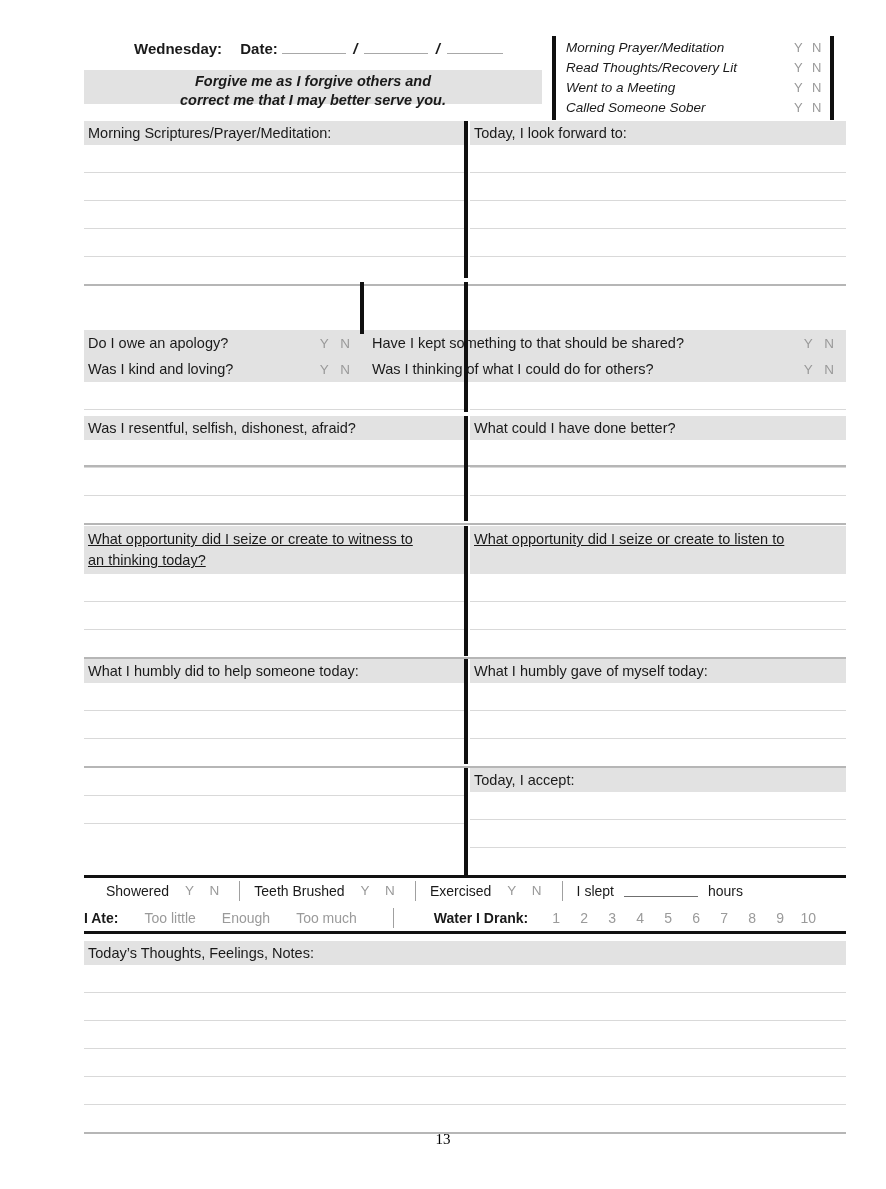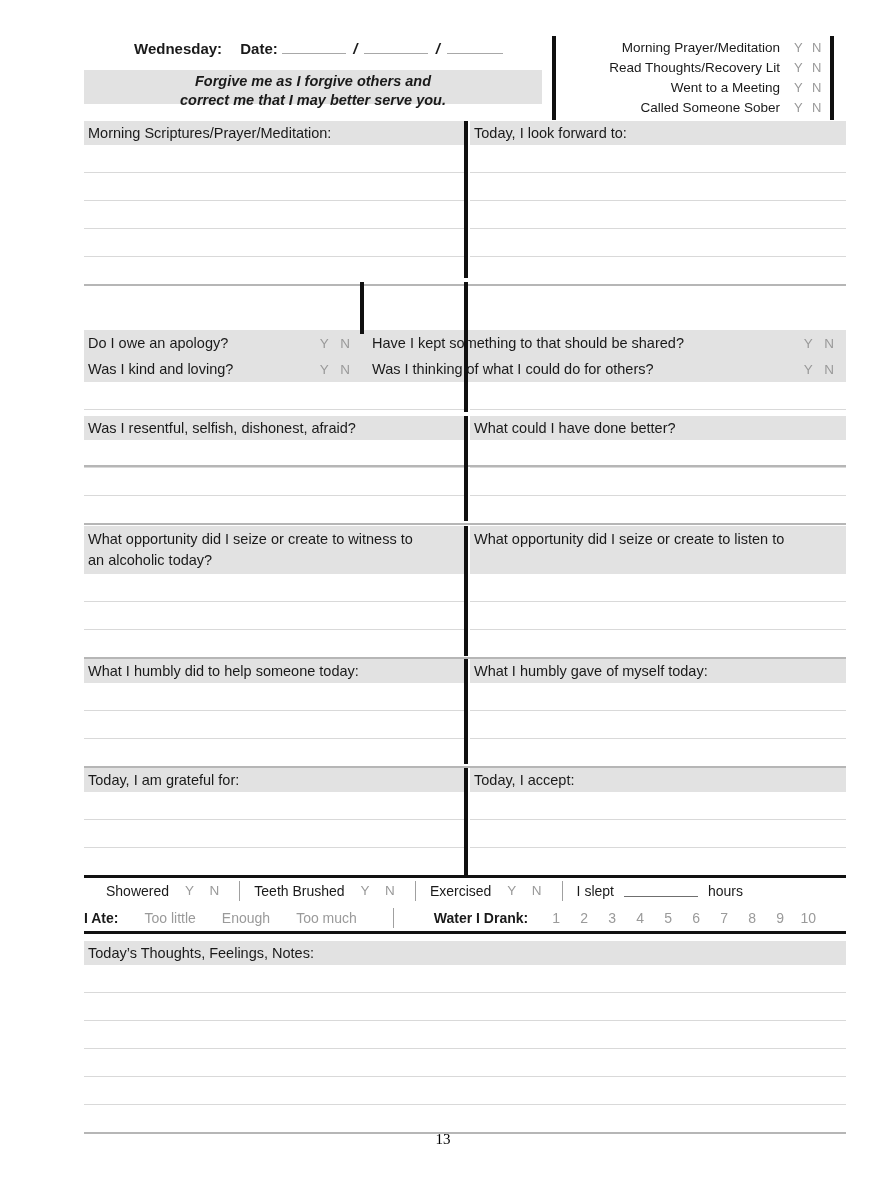--- a/index.html
+++ b/index.html
@@ -107,23 +107,23 @@
     width: 262px;
   }
   .chk-row {
     display: flex;
     align-items: baseline;
     height: 20px;
     font-size: 13.5px;
   }
   .chk-label {
     flex: 1;
-    text-align: right;
     padding-right: 14px;
     white-space: nowrap;
+    font-style: italic;
   }
   .chk-yn {
     width: 34px;
     color: #9a9a9a;
     font-size: 13px;
     letter-spacing: 3px;
     text-align: left;
   }
 
   
@@ -350,26 +350,26 @@
               <div class="rule"></div>
             <div class="sp"></div>
           </div>
         </div>
       </div>
     </div>
     <div class="rule-strong"></div>
   </div>
   <div class="vbar" style="left:464px; top:416px; height:105px;"></div>
 
-  <div class="section" style="top:526px;">
+  <div class="section" style="top:526px;text-decoration:underline;">
     <div class="cols">
       <div class="col-l">
         <div class="band-2" style="height:48px">
           <span>What opportunity did I seize or create to witness to</span>
-          <span>an alcoholic today?</span>
+          <span>an thinking today?</span>
         </div>
         <div class="lines">
           <div class="sp"></div>
             <div class="rule"></div>
           <div class="sp"></div>
             <div class="rule"></div>
           <div class="sp"></div>
         </div>
       </div>
       <div class="col-r">
@@ -416,21 +416,20 @@
         </div>
       </div>
     </div>
     <div class="rule-strong"></div>
   </div>
   <div class="vbar" style="left:464px; top:659px; height:105px;"></div>
 
   <div class="section" style="top:768px;">
     <div class="cols">
       <div class="col-l">
-        <div class="band">Today, I am grateful for:</div>
         <div class="lines">
           <div class="sp"></div>
             <div class="rule"></div>
           <div class="sp"></div>
             <div class="rule"></div>
           <div class="sp"></div>
         </div>
       </div>
       <div class="col-r">
         <div class="col-r-inner">

